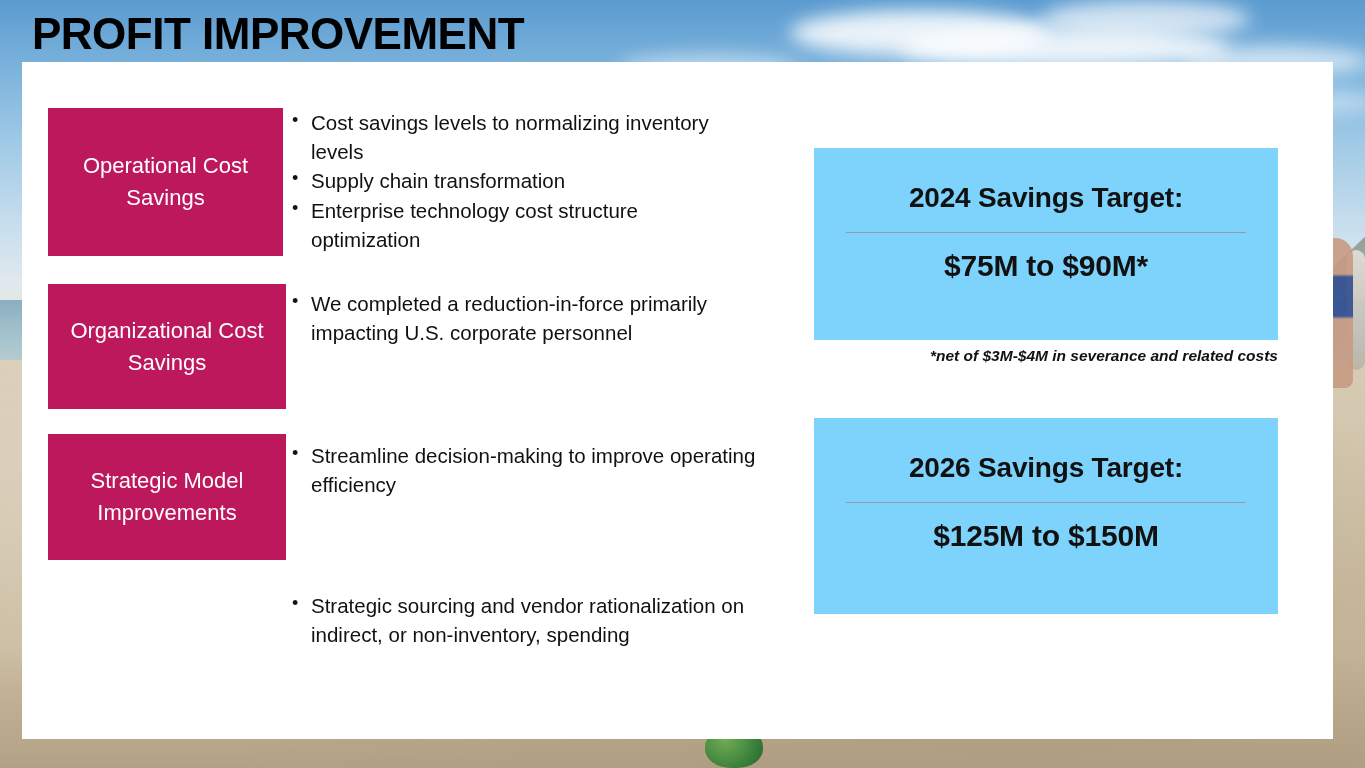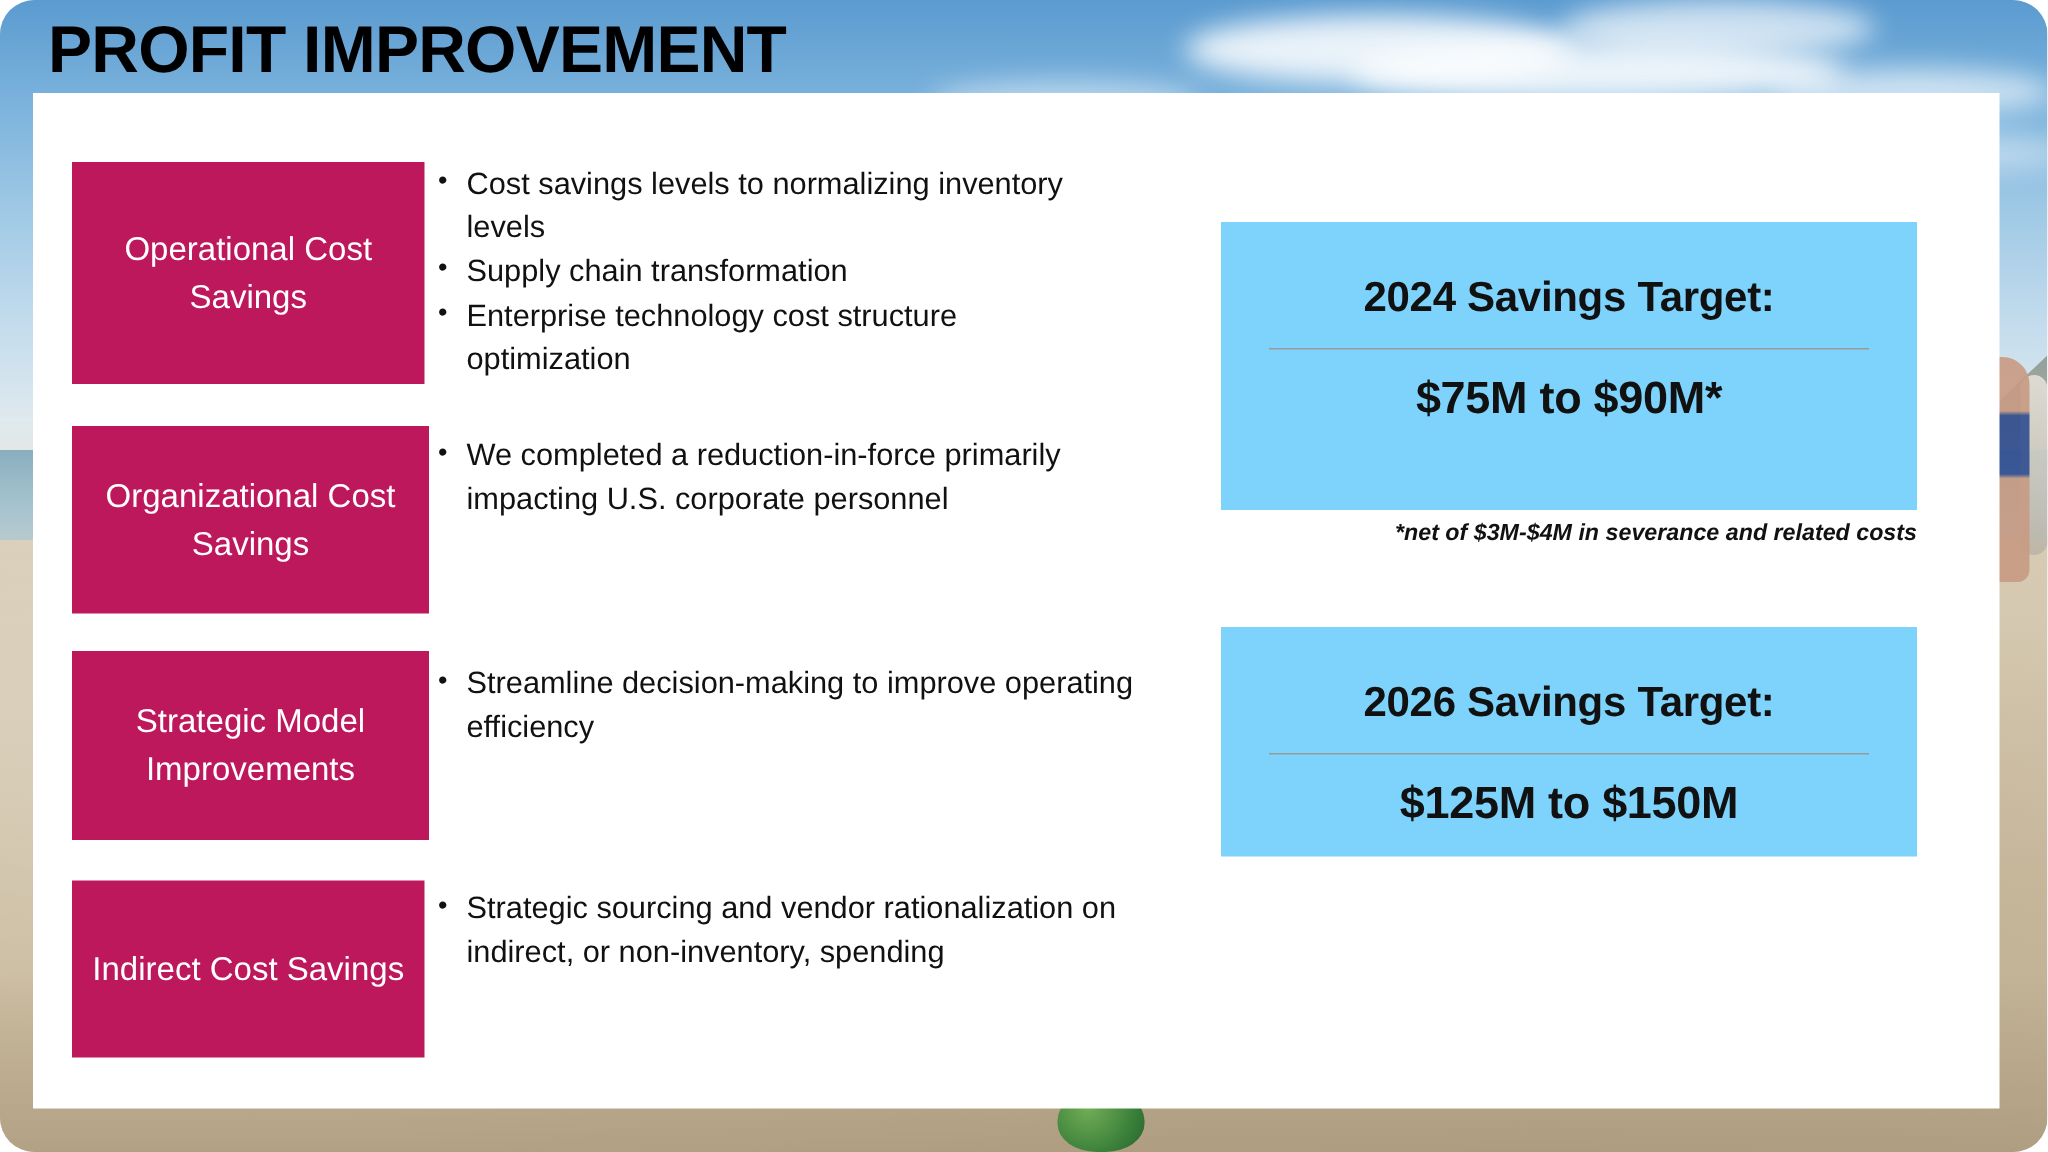--- a/index.html
+++ b/index.html
@@ -8,21 +8,20 @@
     height: 768px;
     overflow: hidden;
     font-family: "Liberation Sans", sans-serif;
   }
   #slide {
     position: relative;
     width: 1365px;
     height: 768px;
     background: #cfd9df;
     overflow: hidden;
-    border-radius: 23px;
   }
   
   .bg-sky {
     position: absolute;
     left: 0; top: 0; right: 0;
     height: 330px;
     background:
       linear-gradient(to bottom,
         #5b9bd0 0%,
         #7db4dd 22%,
@@ -218,34 +217,33 @@
       </ul>
     </div>
 
     <div class="teal-box" style="left:26px; top:372px; width:238px; height:126px;">Strategic Model Improvements</div>
     <div class="bullets" style="left:270px; top:380px; width:470px;">
       <ul>
         <li>Streamline decision-making to improve operating efficiency</li>
       </ul>
     </div>
 
-    <div class="teal-box" style="left:26px; top:525px; width:235px; height:118px;">Indirect Cost Savings</div>
     <div class="bullets" style="left:270px; top:530px; width:495px;">
       <ul>
         <li>Strategic sourcing and vendor rationalization on indirect, or non-inventory, spending</li>
       </ul>
     </div>
 
     <div class="target-box" style="left:792px; top:86px; width:464px; height:192px; padding-top:34px;">
       <div class="target-head">2024 Savings Target:</div>
       <div class="target-rule"></div>
       <div class="target-value">$75M to $90M*</div>
     </div>
     <div class="footnote" style="left:700px; top:285px; width:556px;">*net of $3M-$4M in severance and related costs</div>
 
-    <div class="target-box" style="left:792px; top:356px; width:464px; height:153px; padding-top:34px;">
+    <div class="target-box" style="left:792px; top:356px; width:464px; height:196px; padding-top:34px;">
       <div class="target-head">2026 Savings Target:</div>
       <div class="target-rule"></div>
       <div class="target-value">$125M to $150M</div>
     </div>
 
   </div>
 </div>
 
 </body></html>

